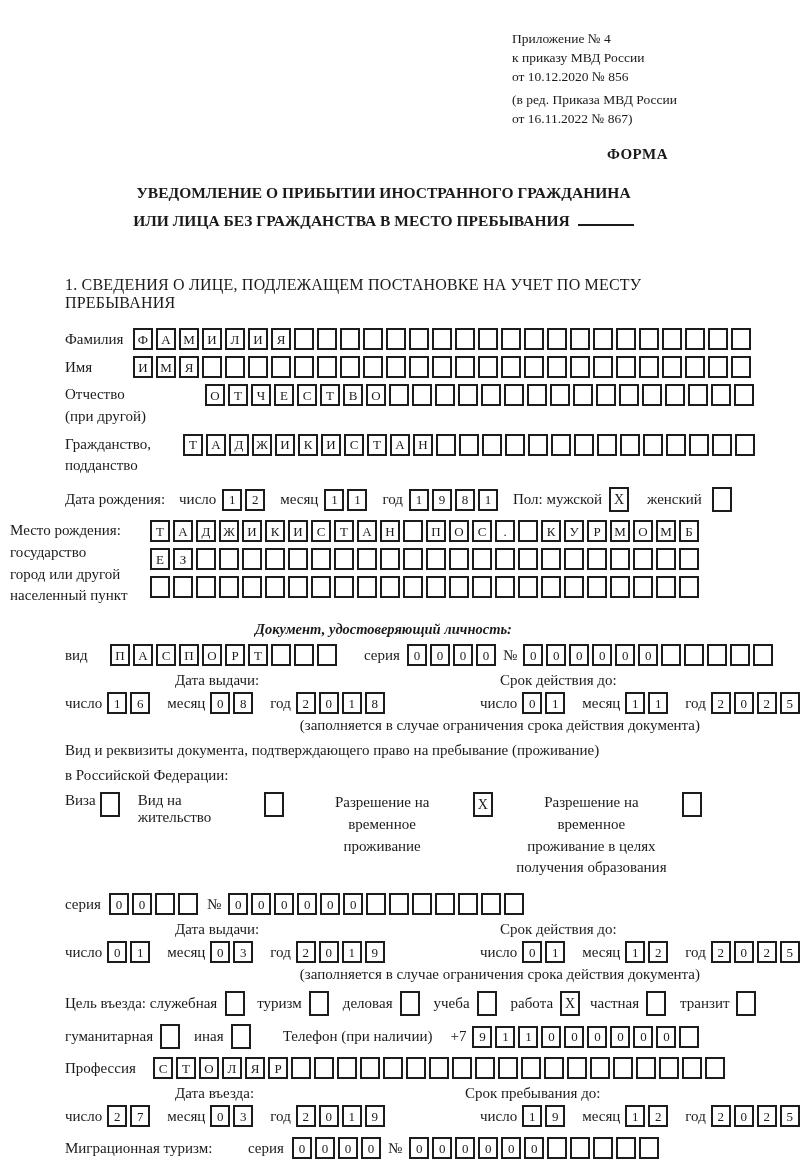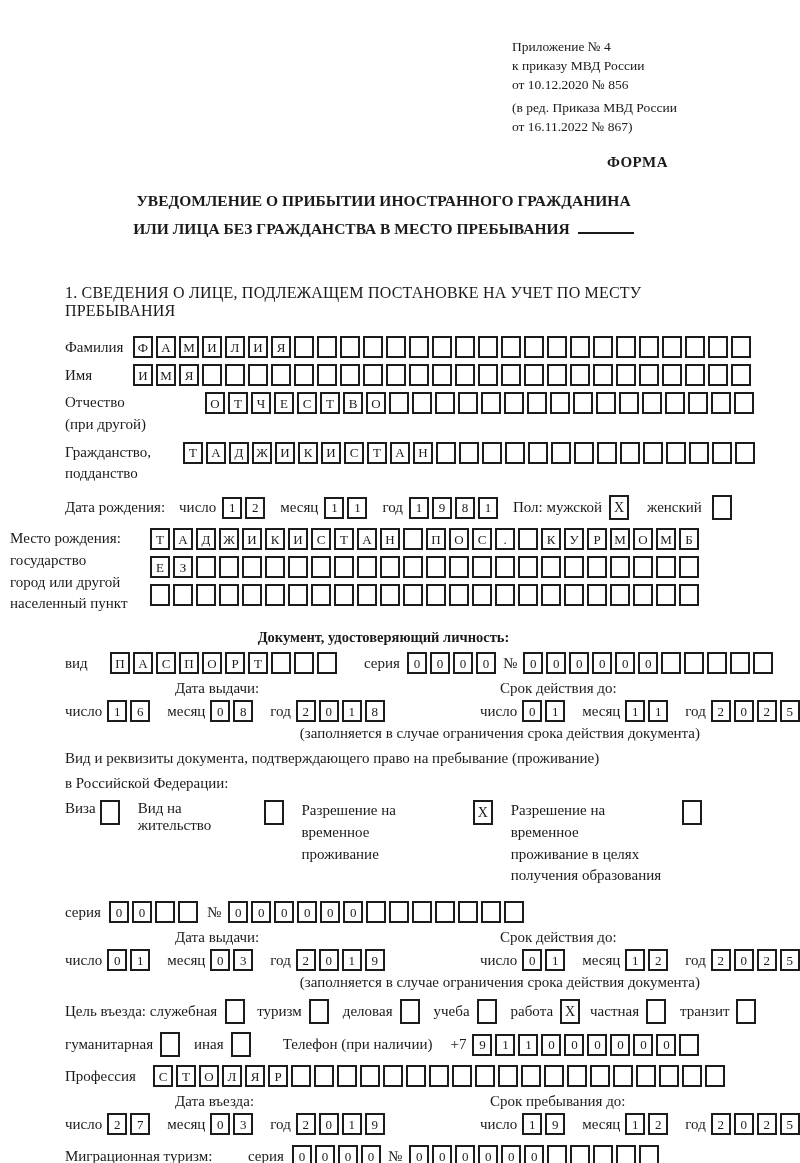--- a/index.html
+++ b/index.html
@@ -1,21 +1,21 @@
 <!DOCTYPE html>
 <html><head>
 <meta charset="utf-8">
 <style>
   * { margin:0; padding:0; box-sizing:border-box; }
   html,body { background:#ffffff; }
   body {
     width:800px; height:1163px; overflow:hidden;
     font-family:"Liberation Serif", serif; color:#1a1a1a;
   }
-  .page { width:732px; height:1163px; padding:38px 30px 0 65px; }
+  .page { width:732px; height:1163px; padding:30px 30px 0 65px; }
 
   
   .annex-wrap { display:flex; justify-content:flex-end; }
   .annex { width:190px; font-size:13.5px; line-height:1.4; }
   .annex .amend { margin-top:4px; }
   .forma { text-align:right; font-weight:bold; font-size:15px; letter-spacing:.5px; margin:18px 34px 0 0; }
 
   
   .title { text-align:center; font-weight:bold; font-size:15.5px; line-height:1.8; margin-top:16px; }
   .t-underline { display:inline-block; width:56px; border-bottom:2px solid #1a1a1a; margin-left:8px; vertical-align:baseline; }
@@ -56,21 +56,21 @@
   .dgroup { display:flex; align-items:center; }
   .dgroup .dlbl { font-size:15px; margin-right:5px; }
   .dgroup .gap { width:14px; flex:none; }
   .note-r { text-align:right; font-size:15px; margin:3px 2px 8px 0; }
 
   
   .stay-line { font-size:15px; margin-bottom:8px; }
   .opts { display:flex; align-items:flex-start; margin:2px 0 14px 0; }
   .opt { display:flex; align-items:flex-start; }
   .opt .ol { font-size:15px; margin-right:8px; }
-  .opt-multi { text-align:left; font-size:15px; line-height:1.45; margin-right:10px; }
+  .opt-multi { text-align:center; font-size:15px; line-height:1.45; margin-right:10px; }
   .sp12 { width:12px; flex:none; } .sp18 { width:18px; flex:none; } .sp24 { width:24px; flex:none; }
 
   .pair { display:flex; align-items:center; margin-right:14px; }
   .pair .pl { font-size:15px; margin-right:7px; }
 
   .reps { display:flex; align-items:flex-start; margin-top:4px; }
   .reps-right { flex:1; }
 </style>
 </head>
 <body>
@@ -339,21 +339,21 @@
           <span class="cell"></span>
           <span class="cell"></span>
           <span class="cell"></span>
           <span class="cell"></span>
           <span class="cell"></span>
           <span class="cell"></span>
         </div>
     </div>
   </div>
 
-  <div style="text-align:center; font-weight:bold; font-size:14.5px; margin-bottom:6px;">Документ, удостоверяющий личность:</div>
+  <div style="text-align:center; font-weight:bold; font-size:14.5px; margin-bottom:6px;font-style:italic;">Документ, удостоверяющий личность:</div>
 
   <div class="row">
     <span class="lbl w45">вид</span>
     <span class="boxes">
         <span class="cell">П</span>
         <span class="cell">А</span>
         <span class="cell">С</span>
         <span class="cell">П</span>
         <span class="cell">О</span>
         <span class="cell">Р</span>
@@ -631,21 +631,21 @@
         <span class="cell"></span>
         <span class="cell"></span>
         <span class="cell"></span>
         <span class="cell"></span>
       </span>
   </div>
 
   <div class="dates">
     <div class="dhead">
       <span class="dh-left">Дата въезда:</span>
-      <span class="dh-right" style="margin-left:65px;">Срок пребывания до:</span>
+      <span class="dh-right" style="margin-left:40px;">Срок пребывания до:</span>
     </div>
     <div class="drow">
       <div class="dgroup">
         <span class="dlbl">число</span>
         <span class="boxes">
             <span class="cell">2</span>
             <span class="cell">7</span>
           </span>
           <span class="gap"></span>
         <span class="dlbl">месяц</span>

